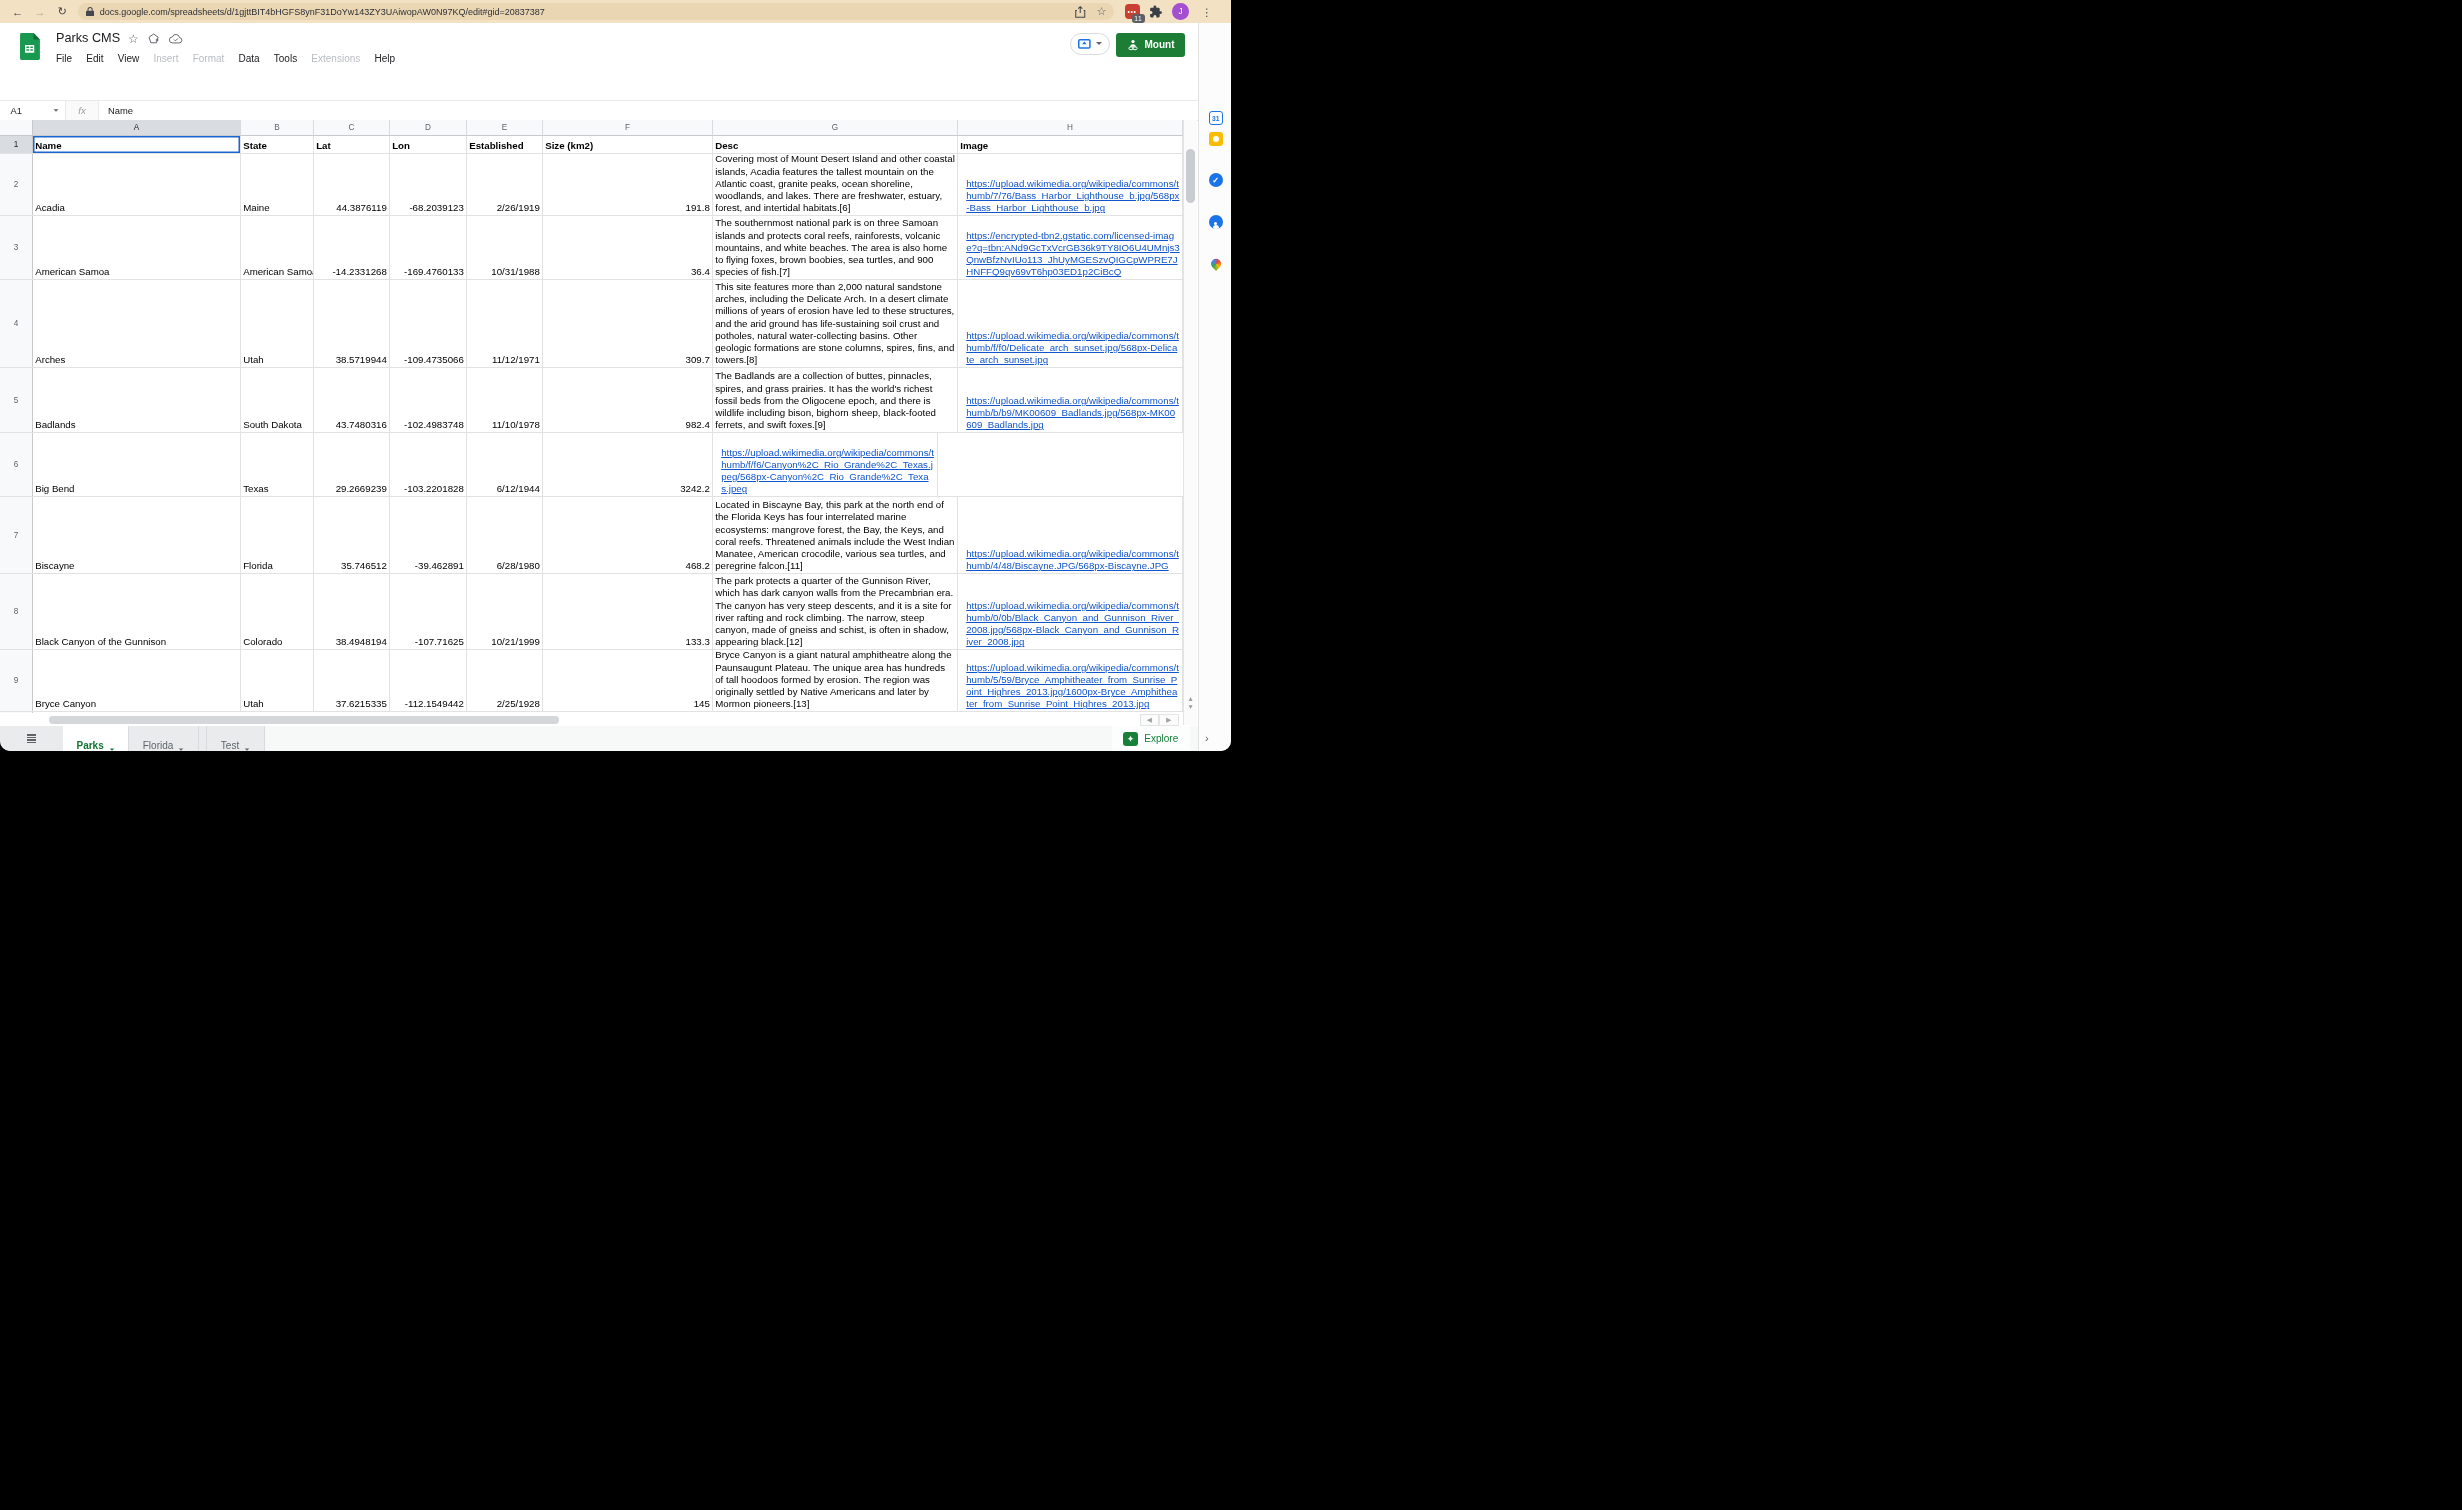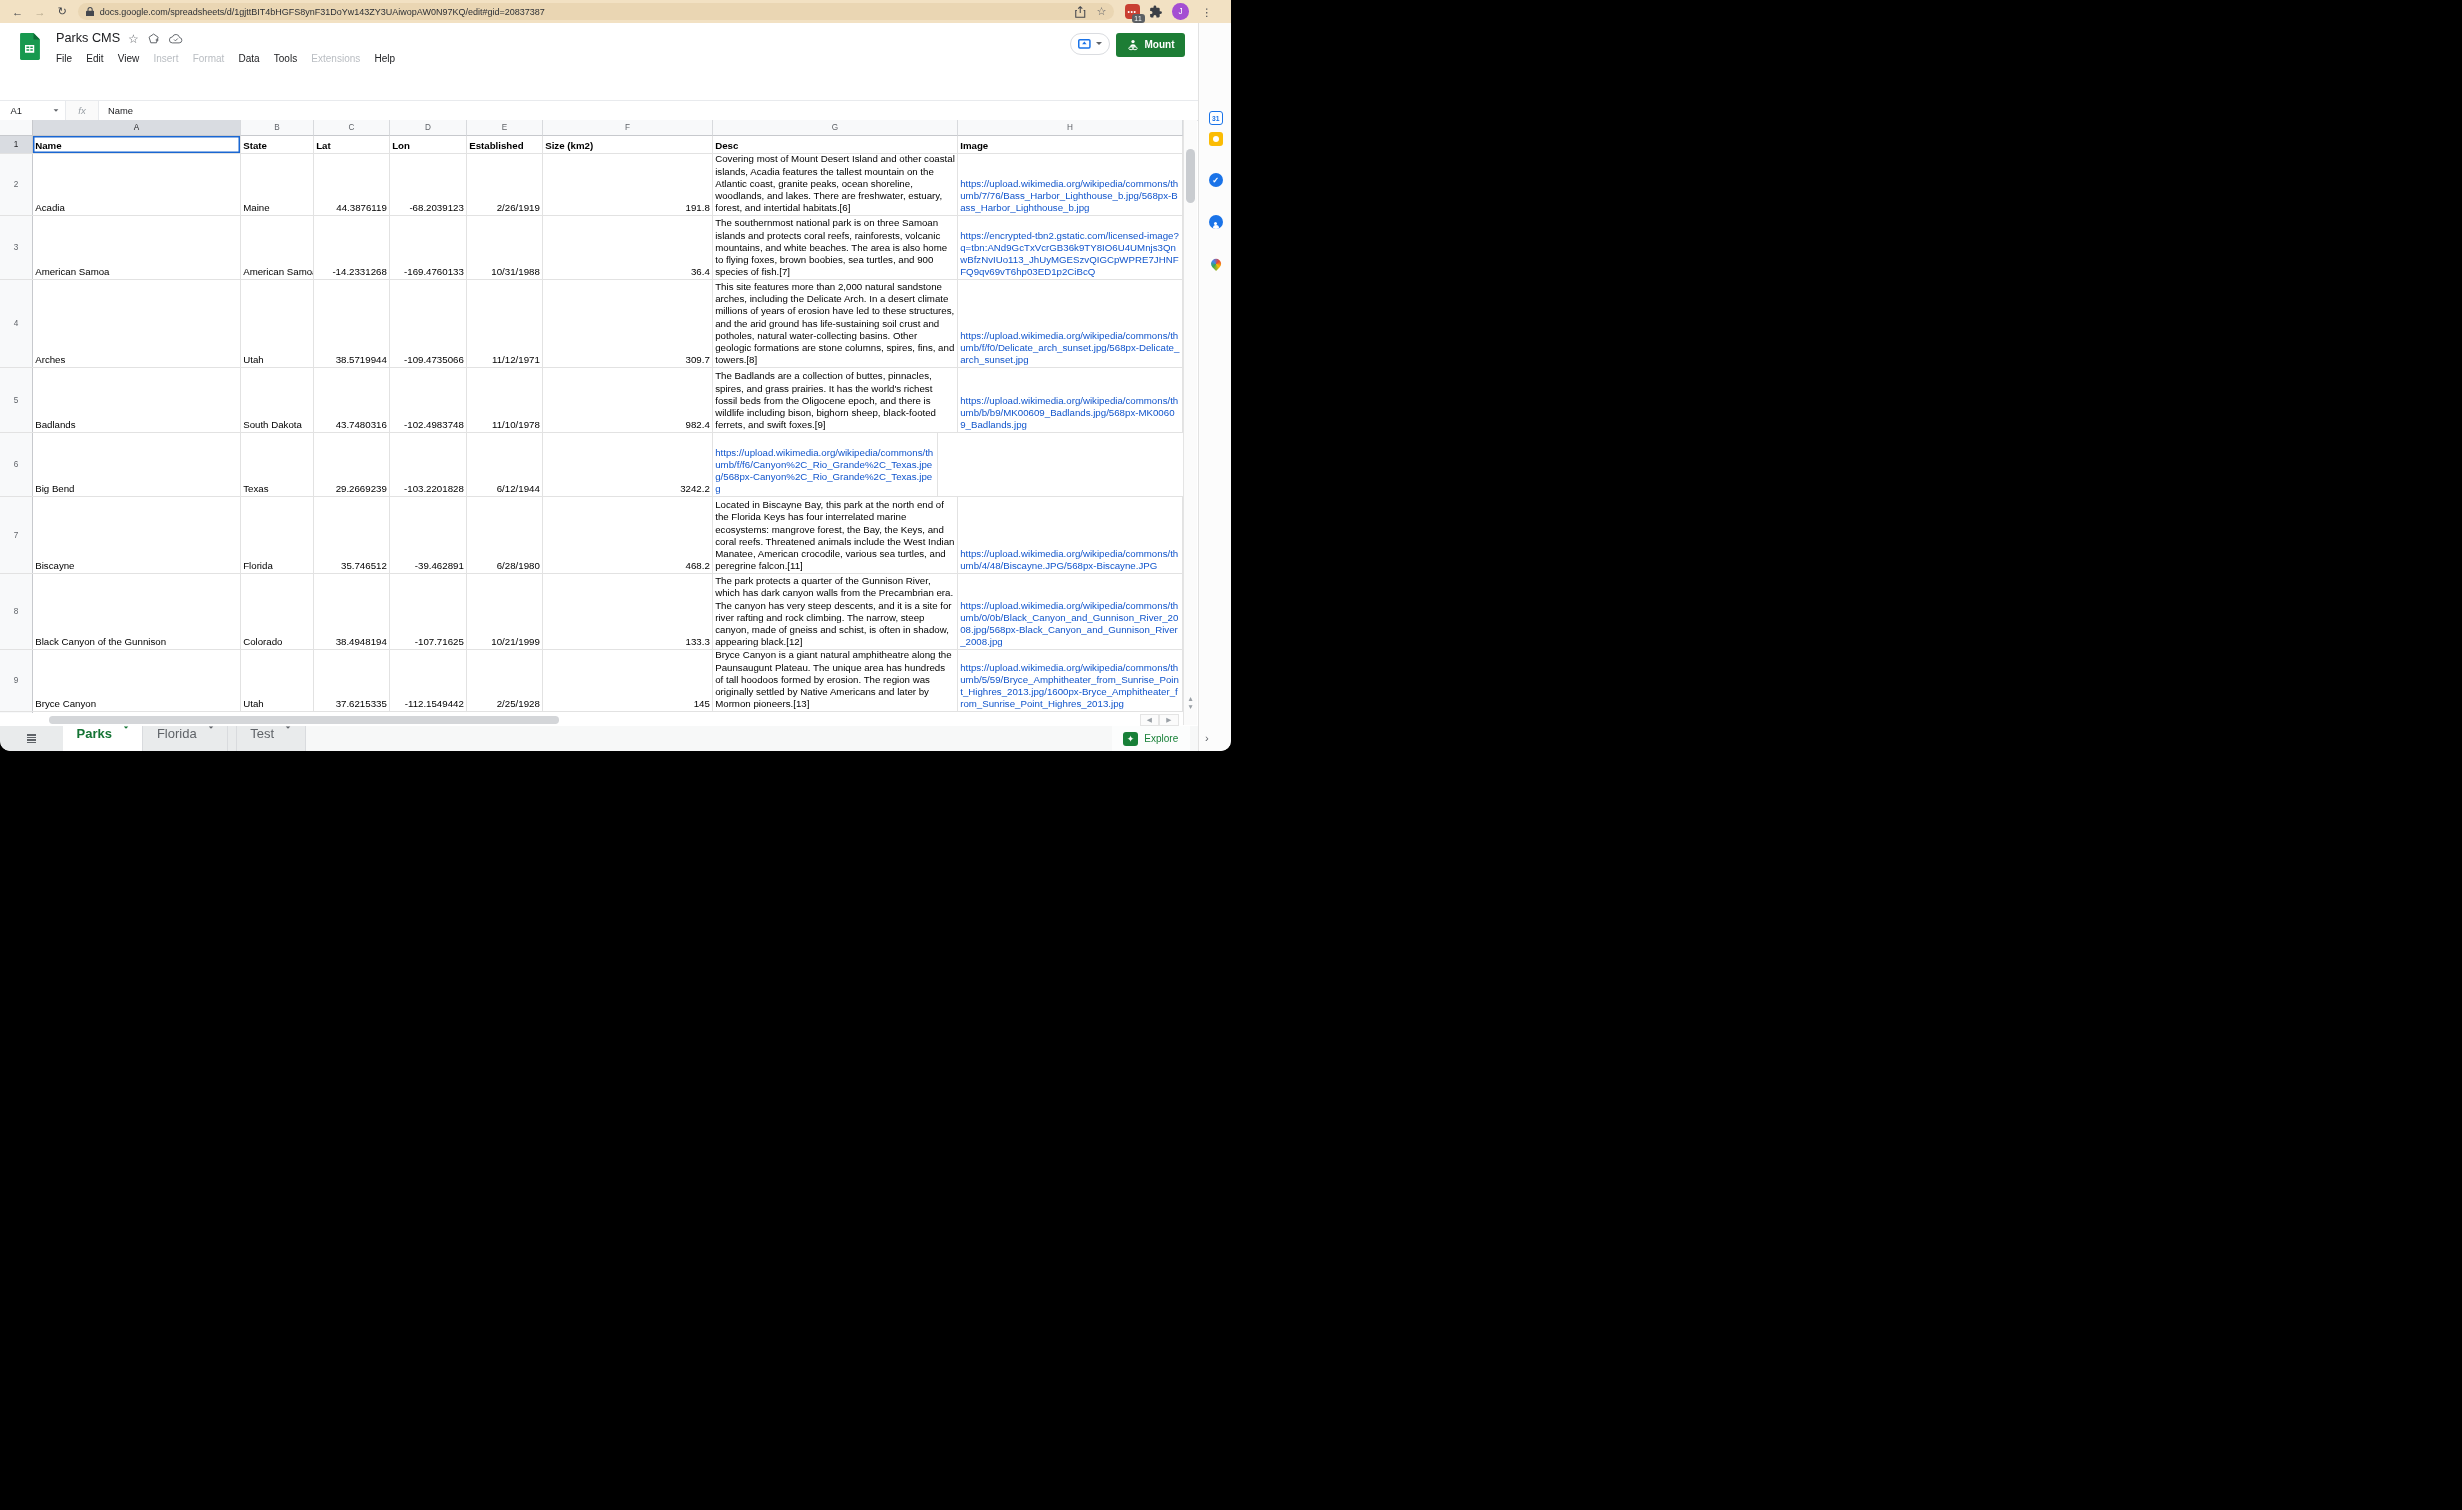--- a/index.html
+++ b/index.html
@@ -53,37 +53,37 @@
   .colhdr { background:#f8f9fa; border-right:0.7px solid #d8dadd; border-bottom:0.7px solid #c7c9cd; color:#5f6368; font-size:8.2px; display:flex; align-items:center; justify-content:center; }
   .colhdr.selcol { background:#d9dce1; color:#202124; }
   .grow { display:flex; border-bottom:0.7px solid #e2e2e2; }
   .rownum { width:33px; background:#f8f9fa; border-right:0.7px solid #c7c9cd; color:#5f6368; font-size:8.2px; display:flex; align-items:center; justify-content:center; flex:0 0 auto; }
   .rownum.selrow { background:#d9dce1; color:#202124; }
   .c { border-right:0.7px solid #e2e2e2; padding:0.7px 2.2px; display:flex; align-items:flex-end; overflow:hidden; font-size:9.7px; line-height:12.3px; color:#000; flex:0 0 auto; }
   .col-a{width:208px;} .col-b{width:73px;} .col-c{width:76px;} .col-d{width:77px;} .col-e{width:76px;} .col-f{width:170px;} .col-g{width:245px;} .col-h{width:225px;}
   .num { justify-content:flex-end; }
   .hdrcell { font-weight:bold; }
   .sel { box-shadow:inset 0 0 0 1.5px #1a67d2; }
-  .link { color:#1155cc; word-break:break-all; cursor:pointer; }
+  .link { color:#1155cc; text-decoration:underline; word-break:break-all; cursor:pointer;margin-left:6px; }
   .sliver { height:4.5px; border-bottom:none; }
 
   
   .vscroll { position:absolute; left:1183px; top:120px; width:14.2px; height:605px; background:#fbfbfb; border-left:0.7px solid #e4e4e4; }
   .vthumb { position:absolute; left:2.2px; top:29px; width:9px; height:54px; background:#c9ccd0; border-radius:4.5px; }
   .varrows { position:absolute; left:0; bottom:13.5px; width:100%; text-align:center; color:#9aa0a6; font-size:6.7px; line-height:8.2px; }
   .hscroll { position:absolute; left:0; top:713px; width:1183px; height:13.5px; background:#fff; }
   .hthumb { position:absolute; left:49px; top:3px; width:510px; height:7.5px; background:#d4d6d9; border-radius:3.7px; }
   .harrows { position:absolute; right:4.5px; top:0.7px; display:flex; }
   .hbtn { width:19.5px; height:12px; border:0.7px solid #e4e4e4; color:#9aa0a6; font-size:6.7px; display:flex; align-items:center; justify-content:center; background:#fbfbfb; }
 
   
   .tabbar { position:absolute; left:0; top:726px; width:1198px; height:25.4px; background:#e9ebec; display:flex; align-items:stretch; }
   .allsheets { width:63px; display:flex; align-items:center; justify-content:center; }
   .burger div { width:9.7px; height:1.5px; background:#5f6368; margin:1.1px 0; }
-  .tab { display:flex; align-items:flex-start; gap:11px; padding:0 13.5px; font-size:13px; color:#5f6368; border-right:0.7px solid #d9dbde; border-left:0.7px solid #d9dbde; }
+  .tab { display:flex; align-items:flex-end; gap:5px; padding:0 13.5px; font-size:10px; color:#5f6368; border-right:0.7px solid #d9dbde; border-left:0.7px solid #d9dbde; }
   .tab .caret{ transform:scale(.75); }
   .tab.active { background:#fff; color:#137333; font-weight:bold; border:none; }
   .tab-rest { flex:1; background:#f7f8f8; }
   .explore { position:absolute; right:8.2px; top:0; width:78px; height:25.4px; background:#fcfdfd; display:flex; align-items:center; gap:6.7px; justify-content:center; color:#188038; font-size:10px; }
   .explore-ic { width:14.2px; height:14.2px; background:#188038; border-radius:3px 3px 3px 3px; position:relative; display:flex; align-items:center; justify-content:center; color:#fff; font-size:9px; }
 
   
   .sidepanel { position:absolute; left:1198px; top:23px; width:34px; height:728px; background:#fcfcfc; border-left:0.7px solid #e2e2e2; }
   .sp-ic { position:absolute; left:9.7px; width:14.2px; height:14.2px; }
   .cal { background:#fff; border:1.5px solid #1a73e8; border-radius:3px; color:#1a73e8; font-size:6.7px; font-weight:bold; display:flex; align-items:center; justify-content:center; }

